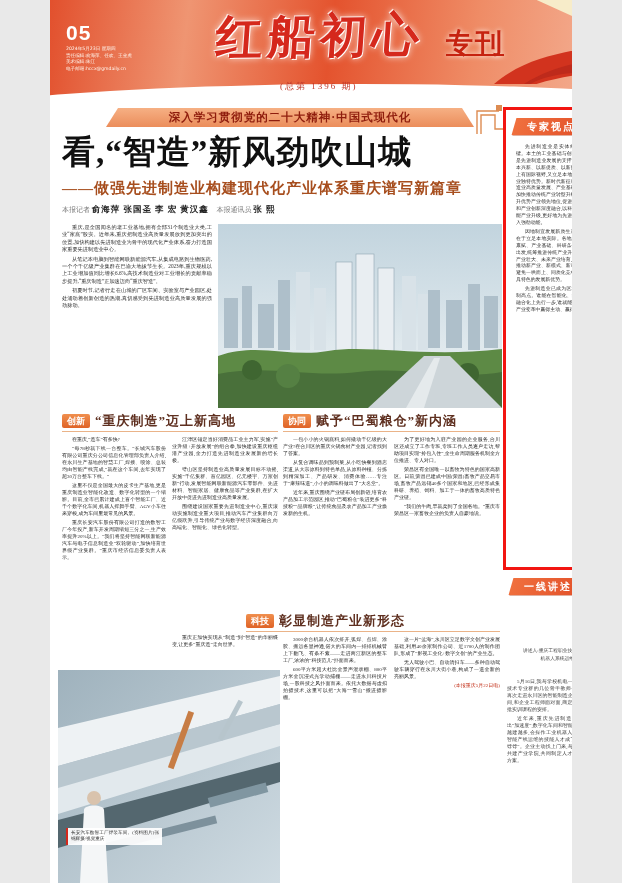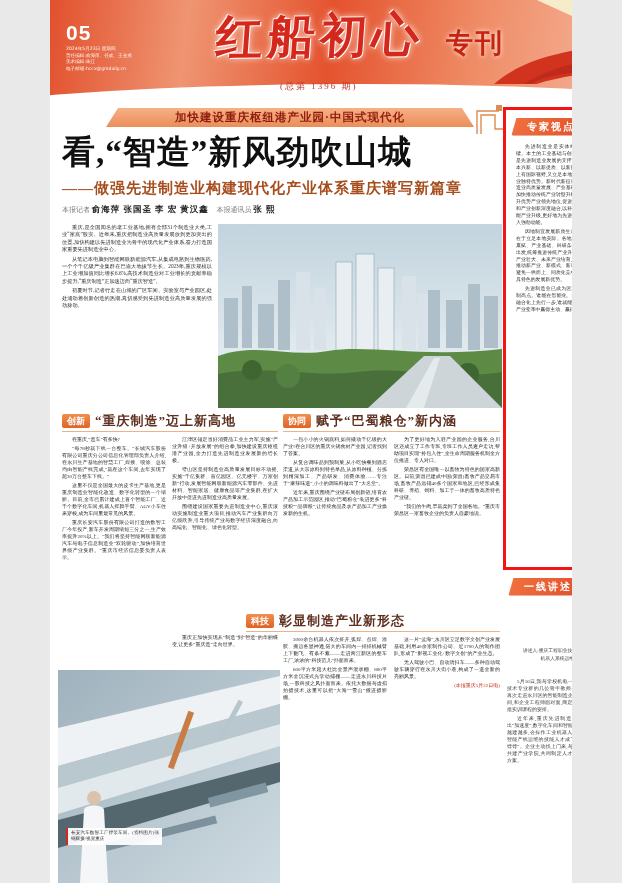--- a/index.html
+++ b/index.html
@@ -13,21 +13,21 @@
       background:linear-gradient(97deg,#e2502d 0%,#ef9572 22%,#e4532e 45%,#ef8c66 68%,#f6c2ac 100%);}
   .hdr-curve{left:-220px;top:84px;width:1060px;height:120px;background:#fff;border-radius:50%;}
   .cream{right:0;top:0;width:178px;height:76px;background:#f7ecc9;
       clip-path:polygon(24% 0,100% 0,100% 100%,58% 36%);}
   .pageno{left:16px;top:22px;color:#fff;font:bold 21px/21px "Liberation Sans",sans-serif;letter-spacing:1px;}
   .hdr-info{left:16px;top:46px;width:130px;color:#fff7ef;font:4.6px/6.6px "DejaVu Sans",sans-serif;}
   .mast-title{left:166px;top:8px;color:#d5281c;font:bold 47px/56px "Liberation Serif",serif;
       letter-spacing:5px;transform:skewX(-5deg) rotate(-1deg);
       text-shadow:0 0 7px rgba(255,255,255,.95),1px 1px 0 #fff,-1px -1px 0 rgba(255,255,255,.8);}
   .mast-suffix{left:396px;top:28px;color:#c62310;font:bold 27px/30px "Liberation Serif",serif;letter-spacing:2px;
-      text-shadow:0 0 5px rgba(255,255,255,.9);}
+      text-shadow:0 0 5px rgba(255,255,255,.9);text-decoration:underline;}
   .issue{left:230px;top:80px;width:170px;color:#c0392b;font:9px/12px "Liberation Serif",serif;letter-spacing:2px;}
   .logo{right:16px;top:14px;color:#fff;font:bold italic 15px/17px "Liberation Serif",serif;
       transform:rotate(-6deg);letter-spacing:2px;text-shadow:0 1px 2px rgba(150,30,10,.6);}
 
   
   .banner{left:56px;top:108px;width:368px;height:19px;
       background:linear-gradient(#f6b084,#eb8d5b);
       clip-path:polygon(12px 0,356px 0,368px 19px,0 19px);
       color:#8f1d0d;font:bold 11.5px/19px "Liberation Serif",serif;text-align:center;letter-spacing:1px;}
   .ornament{left:424px;top:103px;}
@@ -110,21 +110,21 @@
       <div>责任编辑:俞海萍、任欢、王金虎</div>
       <div>美术编辑:朱江</div>
       <div>电子邮箱:hccx@gmdaily.cn</div>
     </div>
     <div class="abs mast-title">红船初心</div>
     <div class="abs mast-suffix">专刊</div>
     <div class="abs issue">(总第 1396 期)</div>
     <div class="abs logo">光明日报</div>
   </div>
 
-  <div class="abs banner">加快建设重庆枢纽港产业园·中国式现代化</div>
+  <div class="abs banner">深入学习贯彻党的二十大精神·中国式现代化</div>
   <svg class="abs ornament" width="30" height="32">
     <path d="M3,31 V8 H25 M7,31 V12 H21 V26 H29" stroke="#dd8c52" stroke-width="1.4" fill="none"></path>
     <rect x="22" y="2" width="6" height="6" fill="#dd8c52"></rect>
   </svg>
   <div class="abs subtitle">——做强先进制造业构建现代化产业体系重庆谱写新篇章</div>
   <div class="abs headline">看,“智造”新风劲吹山城</div>
   <div class="abs byline">
     <span>本报记者</span>
     <b>俞海萍 张国圣 李 宏 黄汉鑫</b>
     <span>本报通讯员</span>

